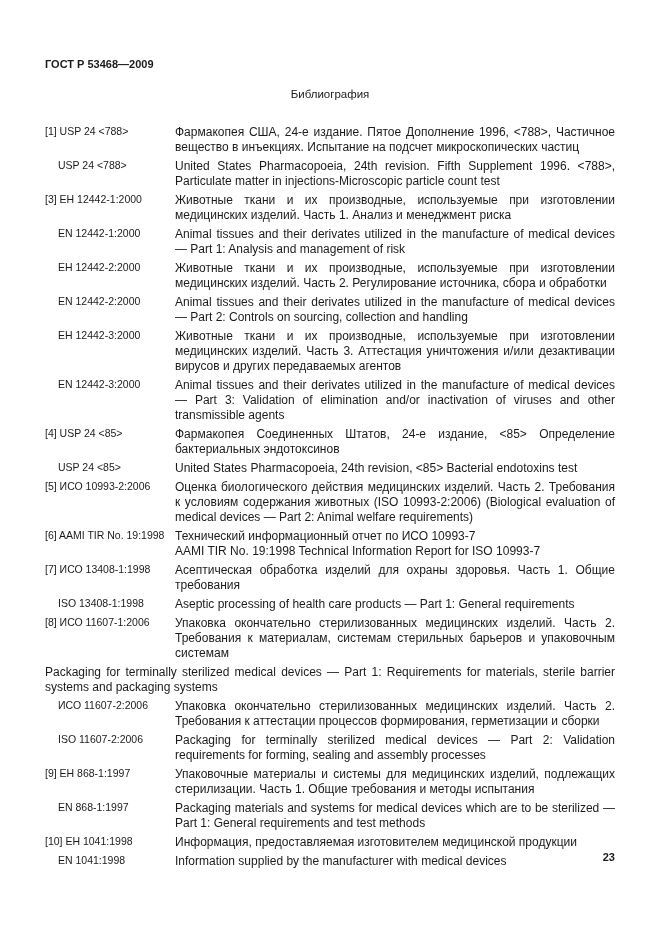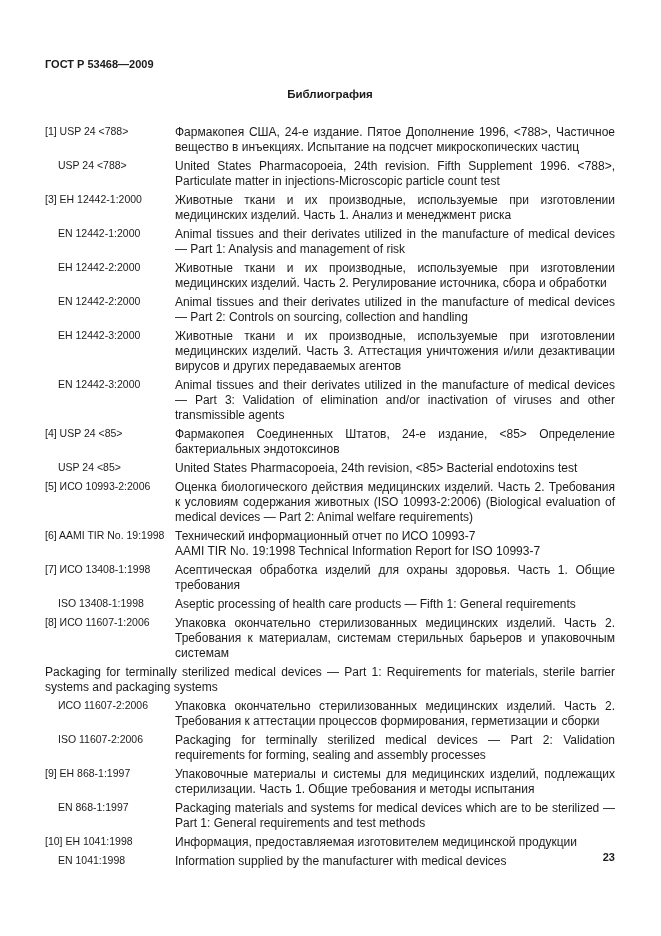--- a/index.html
+++ b/index.html
@@ -25,21 +25,21 @@
   }
   .doc-header {
     text-align: left;
     font-weight: bold;
     font-size: 11px;
     line-height: 13px;
     margin-bottom: 16px;
   }
   .doc-title {
     text-align: center;
-    font-weight: bold;
+    font-weight: normal;
     font-size: 11.5px;
     line-height: 14px;
     margin-bottom: 24px;
   }
   .bib-list {
     width: 100%;
   }
   .bib-row {
     display: flex;
     margin-bottom: 4px;
@@ -144,21 +144,21 @@
 AAMI TIR No. 19:1998 Technical Information Report for ISO 10993-7</div>
   </div>
 
   <div class="bib-row">
     <div class="bib-label">[7] ИСО 13408-1:1998</div>
     <div class="bib-text">Асептическая обработка изделий для охраны здоровья. Часть 1. Общие требования</div>
   </div>
 
   <div class="bib-row">
     <div class="bib-label indent">ISO 13408-1:1998</div>
-    <div class="bib-text">Aseptic processing of health care products — Fifth 1: General requirements</div>
+    <div class="bib-text">Aseptic processing of health care products — Part 1: General requirements</div>
   </div>
 
   <div class="bib-row">
     <div class="bib-label italic">[8] ИСО 11607-1:2006</div>
     <div class="bib-text">Упаковка окончательно стерилизованных медицинских изделий. Часть 2. Требования к материалам, системам стерильных барьеров и упаковочным системам</div>
   </div>
 
   <div class="bib-row">
     <div class="bib-text italic">Packaging for terminally sterilized medical devices — Part 1: Requirements for materials, sterile barrier systems and packaging systems</div>
   </div>

